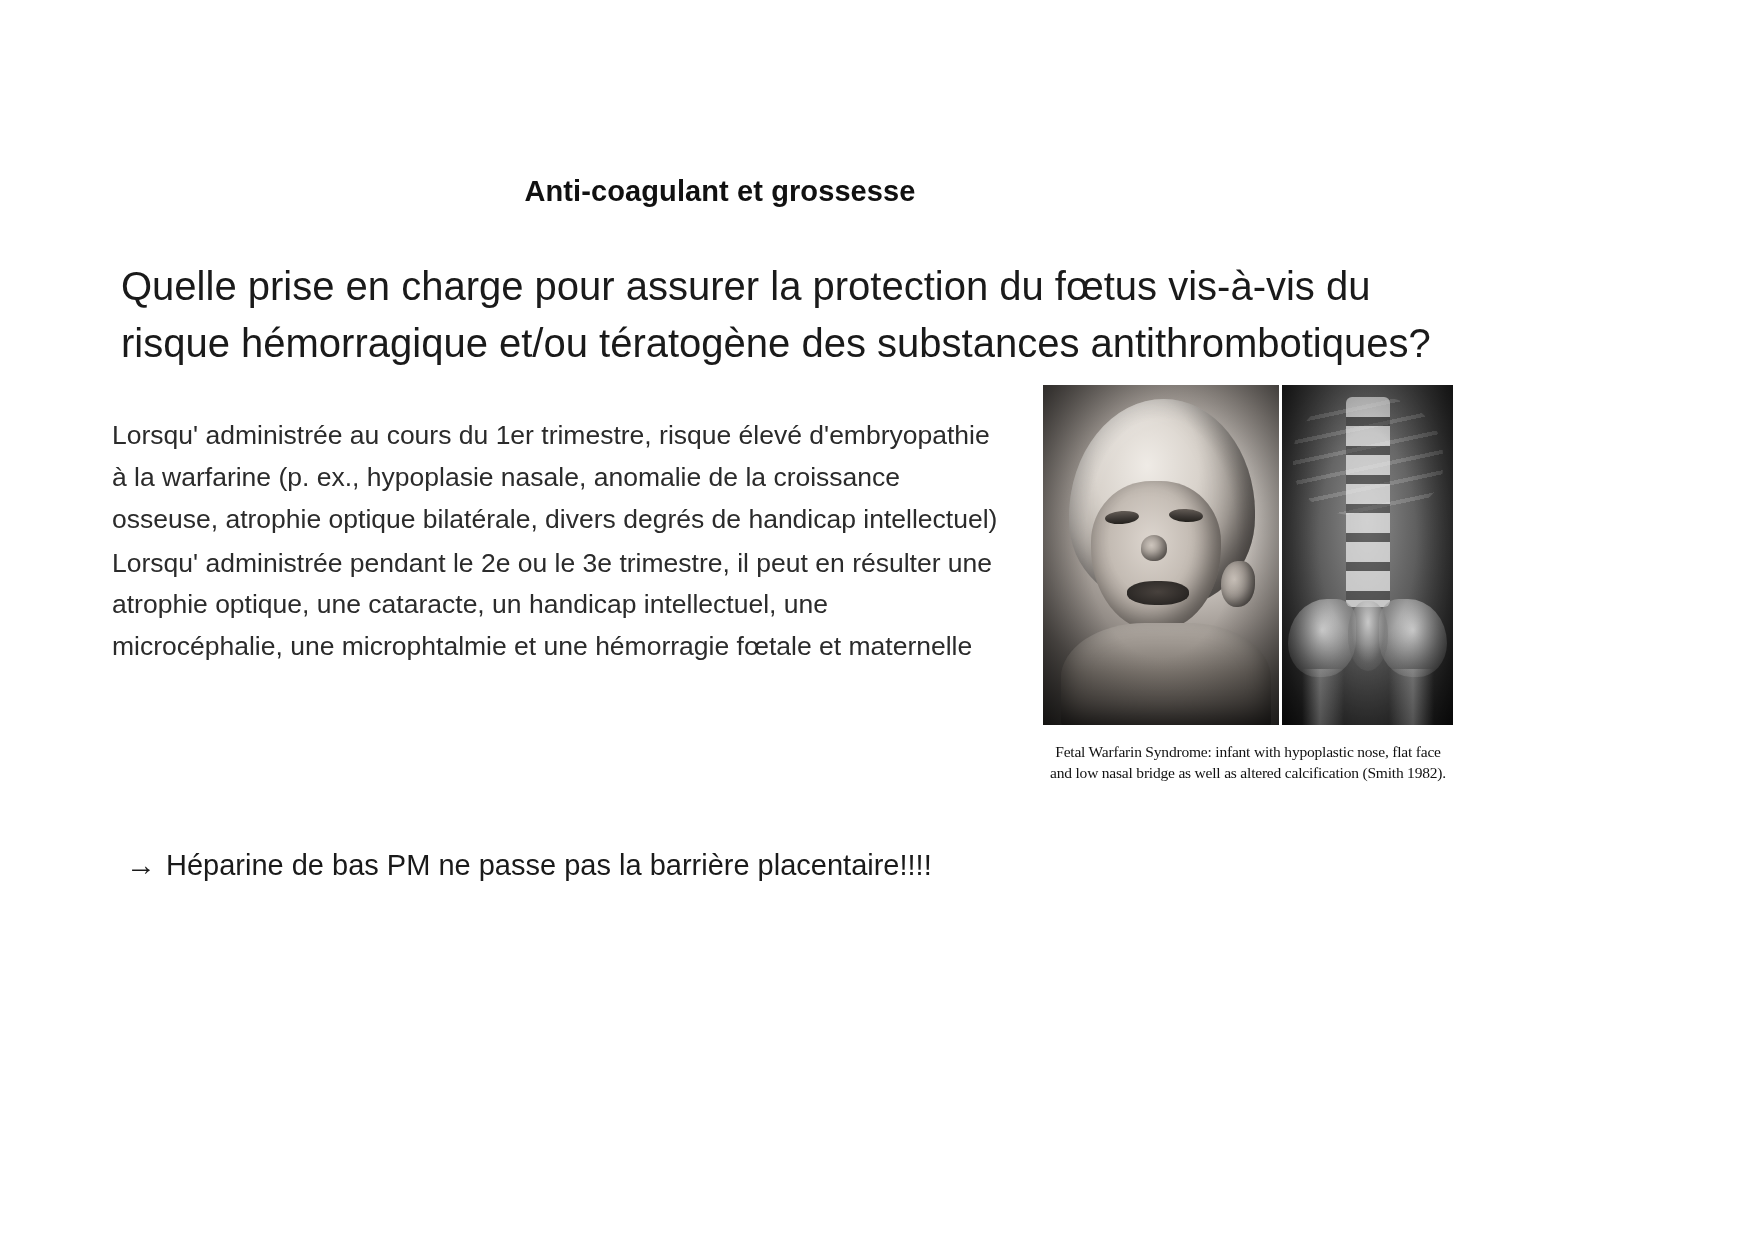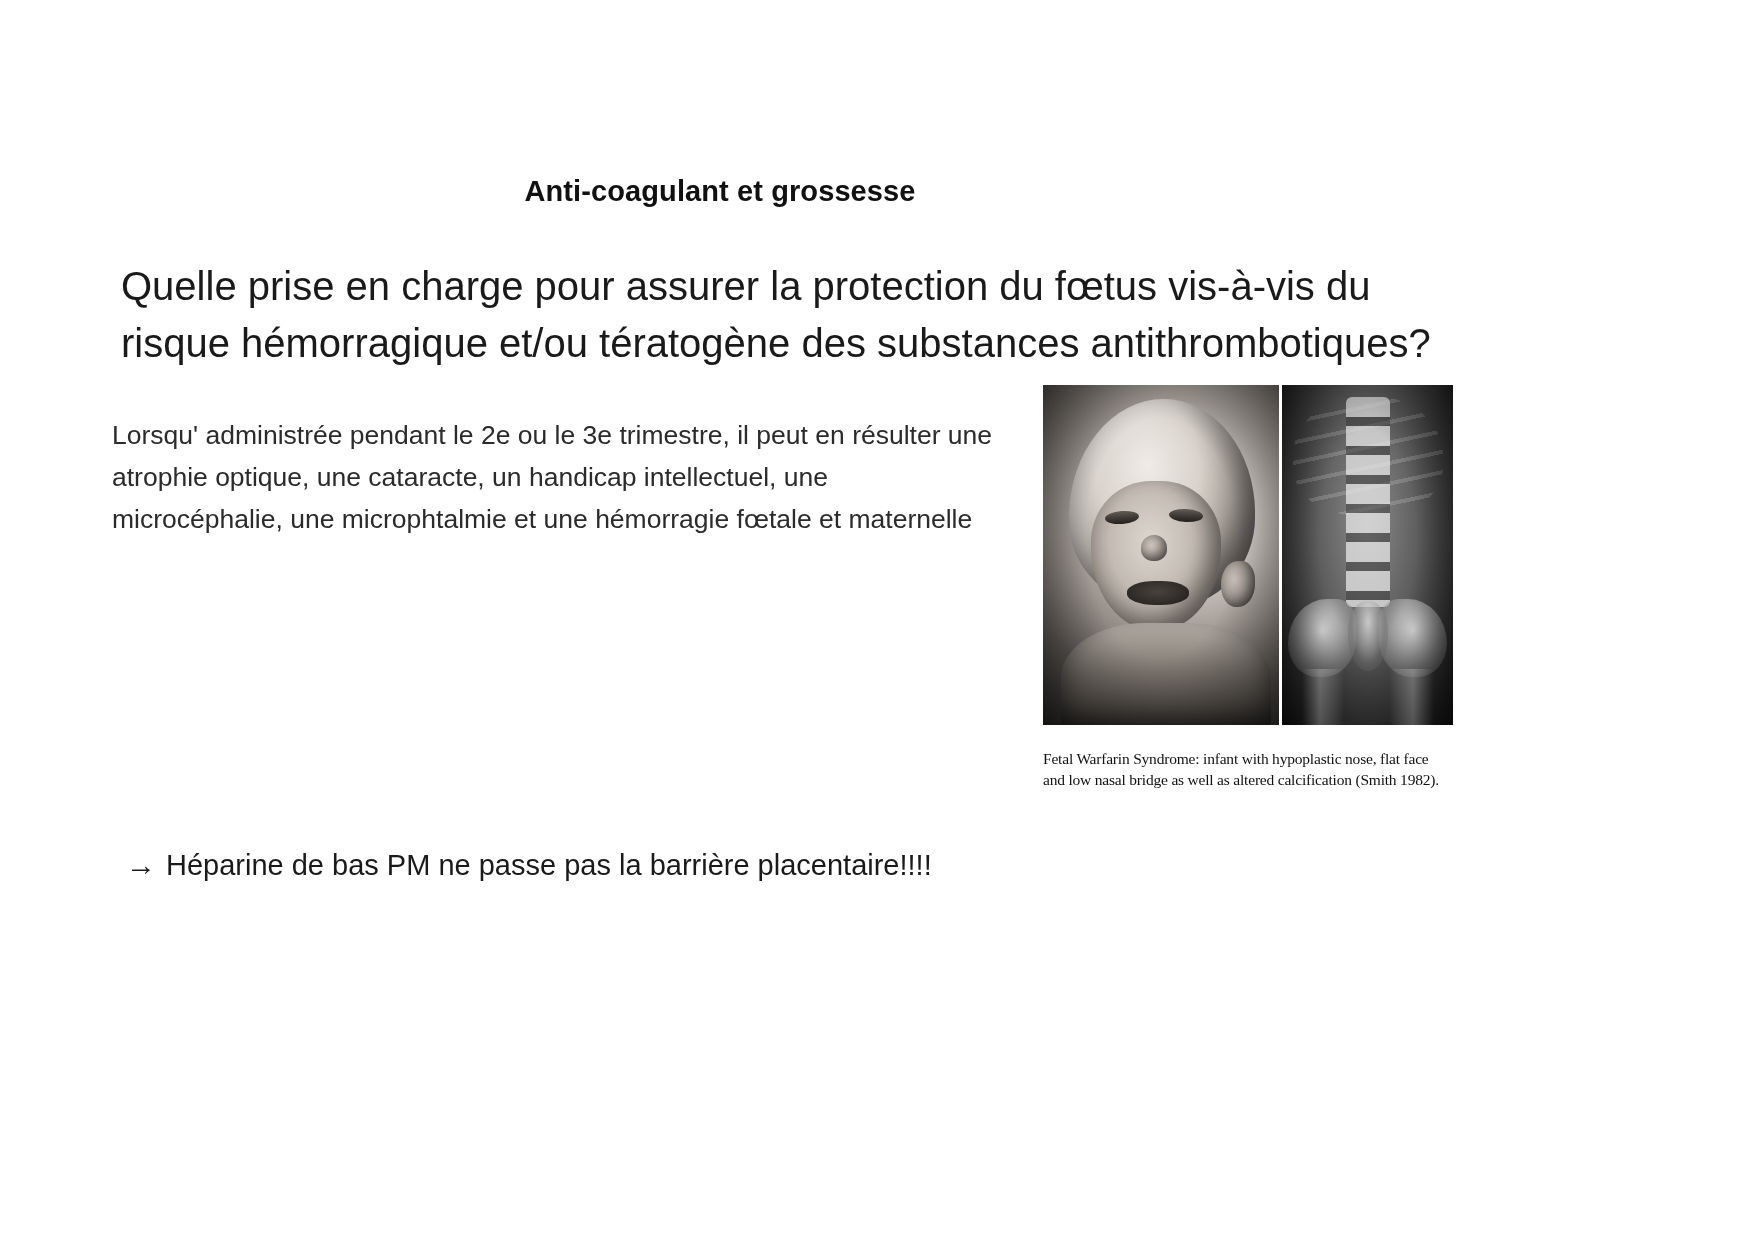--- a/index.html
+++ b/index.html
@@ -247,27 +247,28 @@
       linear-gradient(90deg, rgba(0,0,0,0) 6%, rgba(215,215,215,0.55) 18%, rgba(0,0,0,0) 34%),
       linear-gradient(90deg, rgba(0,0,0,0) 64%, rgba(215,215,215,0.55) 80%, rgba(0,0,0,0) 94%);
   }
   .xray-vignette {
     position: absolute;
     inset: 0;
     background: radial-gradient(ellipse at 50% 45%, rgba(0,0,0,0) 40%, rgba(0,0,0,0.6) 100%);
   }
 
   .figure-caption {
-    margin-top: 23px;
+    margin-top: 16px;
     width: 410px;
     font-family: "Liberation Serif", serif;
     font-size: 15.5px;
     line-height: 1.38;
     color: #111111;
     letter-spacing: -0.2px;
+    text-align: center;
   }
 
   
   .conclusion {
     position: absolute;
     left: 126px;
     top: 845px;
     width: 1300px;
     font-size: 29px;
     line-height: 1.35;
@@ -281,20 +282,21 @@
 </head>
 <body>
 
 <div class="slide">
 
   <div class="slide-title">Anti-coagulant et grossesse</div>
 
   <div class="question">Quelle prise en charge pour assurer la protection du fœtus vis-à-vis du risque hémorragique et/ou tératogène des substances antithrombotiques?</div>
 
   <div class="body-block">
+    <p>Lorsqu' administrée au cours du 1er trimestre, risque élevé d'embryopathie à la warfarine (p. ex., hypoplasie nasale, anomalie de la croissance osseuse, atrophie optique bilatérale, divers degrés de handicap intellectuel)</p>
     <p>Lorsqu' administrée pendant le 2e ou le 3e trimestre, il peut en résulter une atrophie optique, une cataracte, un handicap intellectuel, une microcéphalie, une microphtalmie et une hémorragie fœtale et maternelle</p>
   </div>
 
   <div class="figure">
     <div class="figure-images">
 
       <div class="fig-photo">
         <div class="photo-bg"></div>
         <div class="photo-head"></div>
         <div class="photo-face"></div>

